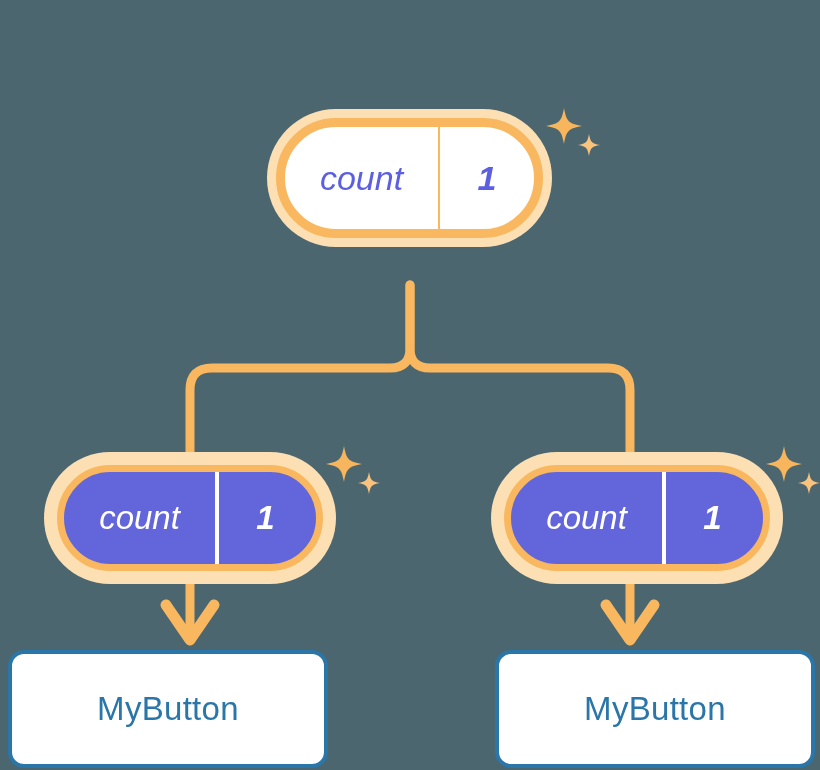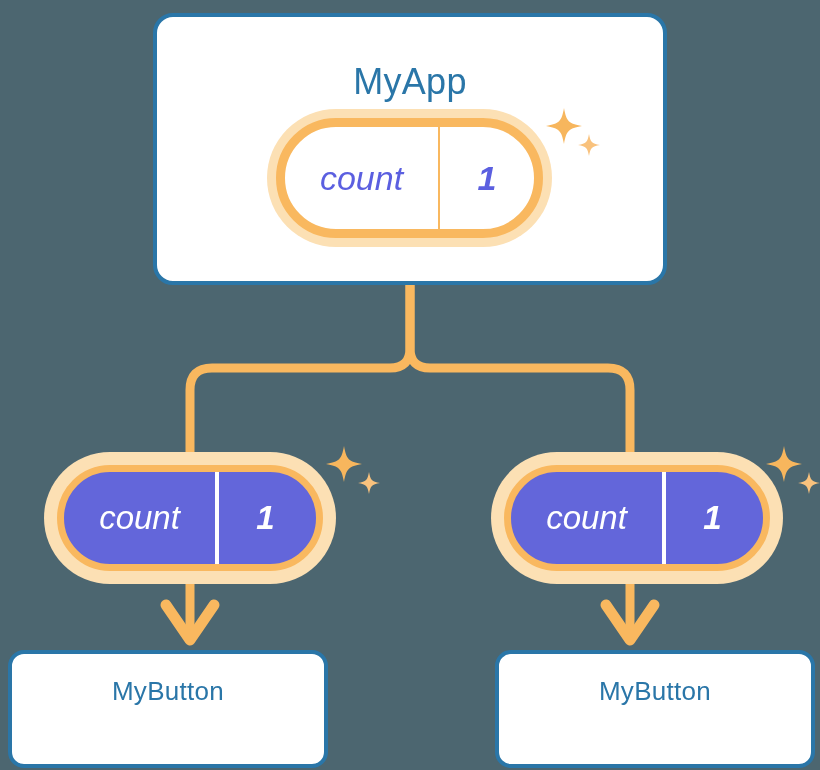--- a/index.html
+++ b/index.html
@@ -66,22 +66,22 @@
   .btn-card {
     width: 320px;
     height: 118px;
     top: 650px;
     border-radius: 16px;
   }
   #btn-card-left  { left: 8px; }
   #btn-card-right { left: 495px; }
 
   .btn-card .card-title {
-    top: 22px;
-    font-size: 26px;
+    top: 36px;
+    font-size: 33px;
     text-align: center;
   }
 
   
   .pill-wrap {
     position: absolute;
   }
 
   
   .pill-glow {
@@ -205,23 +205,20 @@
              Q 630 368 630 390
              L 630 452" fill="none" stroke="#f9b85f" stroke-width="9" stroke-linecap="round" stroke-linejoin="round"></path>
 
     <line x1="190" y1="578" x2="190" y2="638" stroke="#f9b85f" stroke-width="9" stroke-linecap="butt"></line>
     <polyline points="166,605 190,640 214,605" fill="none" stroke="#f9b85f" stroke-width="11" stroke-linecap="round" stroke-linejoin="round"></polyline>
 
     <line x1="630" y1="578" x2="630" y2="638" stroke="#f9b85f" stroke-width="9" stroke-linecap="butt"></line>
     <polyline points="606,605 630,640 654,605" fill="none" stroke="#f9b85f" stroke-width="11" stroke-linecap="round" stroke-linejoin="round"></polyline>
   </svg>
 
-  <div class="card" id="app-card">
-    <div class="card-title">MyApp</div>
-  </div>
 
   <div class="pill-wrap" id="pill-app">
     <div class="pill-glow"></div>
     <div class="pill">
       <div class="pill-seg pill-key">count</div>
       <div class="pill-seg pill-val">1</div>
     </div>
   </div>
 
   <svg class="sparkles" id="sparkle-app" width="70" height="70" viewBox="0 0 70 70">

